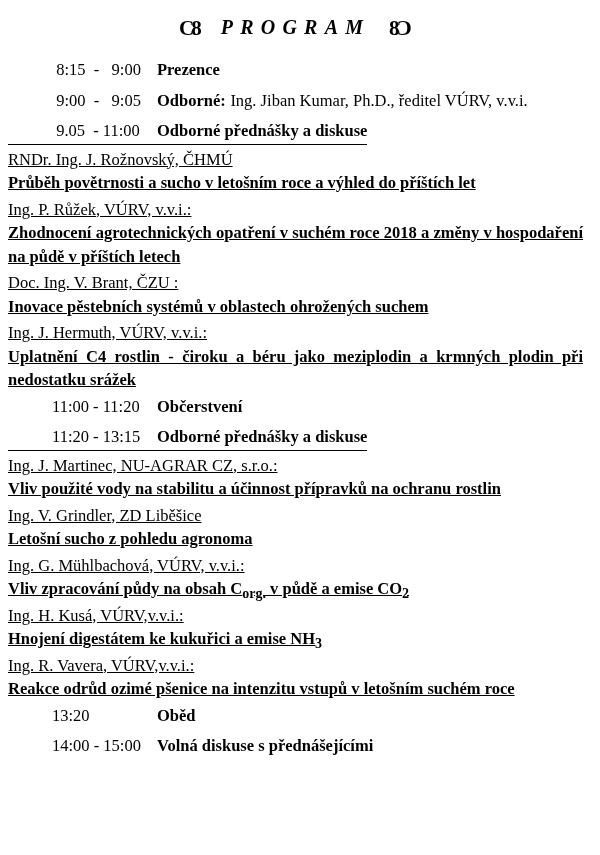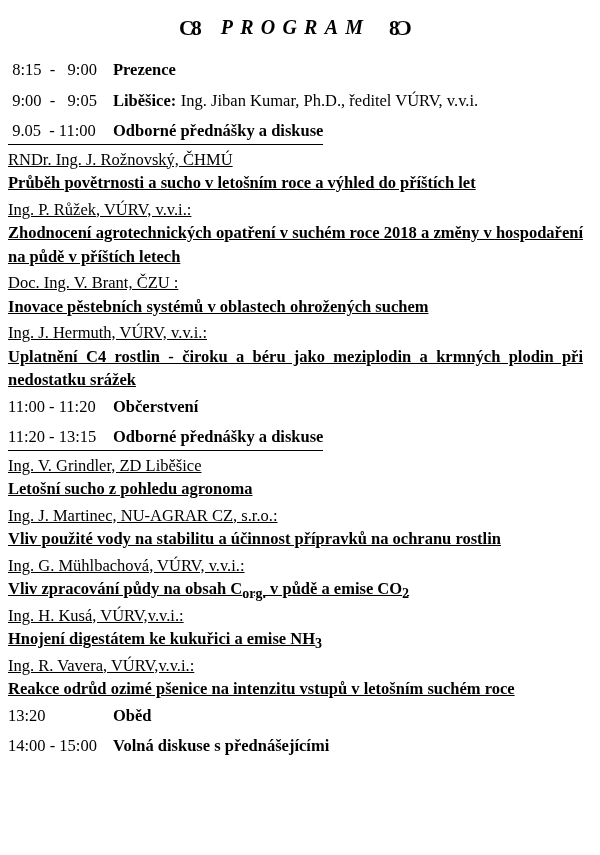--- a/index.html
+++ b/index.html
@@ -46,20 +46,21 @@
   .row.session { margin-bottom: 0; }
   .rowline { display: inline-block; }
   .rowline.underlined {
     border-bottom: 1.5px solid #000;
     padding-bottom: 1px;
   }
   .time {
     display: inline-block;
     width: 105px;
     white-space: pre;
+    margin-left: 44px;
   }
   .label { font-weight: bold; }
   .detail { margin-left: 0.28em; }
   
   .talks {
     padding-top: 3px;
     text-decoration: underline;
   }
   .talk { margin-bottom: 3px; }
   .speaker { font-weight: normal; }
@@ -84,21 +85,21 @@
   </div>
 
   <div class="row">
     <span class="rowline">
       <span class="time"> 8:15  -   9:00</span><span class="label">Prezence</span>
     </span>
   </div>
 
   <div class="row">
     <span class="rowline">
-      <span class="time"> 9:00  -   9:05</span><span class="label">Liběšice:</span><span class="detail">Ing. Jiban Kumar, Ph.D., ředitel VÚRV, v.v.i.</span>
+      <span class="time"> 9:00  -   9:05</span><span class="label">Odborné:</span><span class="detail">Ing. Jiban Kumar, Ph.D., ředitel VÚRV, v.v.i.</span>
     </span>
   </div>
 
   <div class="row session">
     <div>
       <span class="rowline underlined">
         <span class="time"> 9.05  - 11:00</span><span class="label">Odborné přednášky a diskuse</span>
       </span>
     </div>
     <div class="talks">
@@ -128,26 +129,26 @@
   </div>
 
   <div class="row session">
     <div>
       <span class="rowline underlined">
         <span class="time">11:20 - 13:15</span><span class="label">Odborné přednášky a diskuse</span>
       </span>
     </div>
     <div class="talks">
       <div class="talk">
+        <div class="speaker">Ing. J. Martinec, NU-AGRAR CZ, s.r.o.:</div>
+        <div class="talk-title">Vliv použité vody na stabilitu a účinnost přípravků na ochranu rostlin</div>
+      </div>
+      <div class="talk">
         <div class="speaker">Ing. V. Grindler, ZD Liběšice</div>
         <div class="talk-title">Letošní sucho z pohledu agronoma</div>
-      </div>
-      <div class="talk">
-        <div class="speaker">Ing. J. Martinec, NU-AGRAR CZ, s.r.o.:</div>
-        <div class="talk-title">Vliv použité vody na stabilitu a účinnost přípravků na ochranu rostlin</div>
       </div>
       <div class="talk">
         <div class="speaker">Ing. G. Mühlbachová, VÚRV, v.v.i.:</div>
         <div class="talk-title">
           <span>Vliv zpracování půdy na obsah C</span><sub>org.</sub><span> v půdě a emise CO</span><sub>2</sub>
         </div>
       </div>
       <div class="talk">
         <div class="speaker">Ing. H. Kusá, VÚRV,v.v.i.:</div>
         <div class="talk-title">

